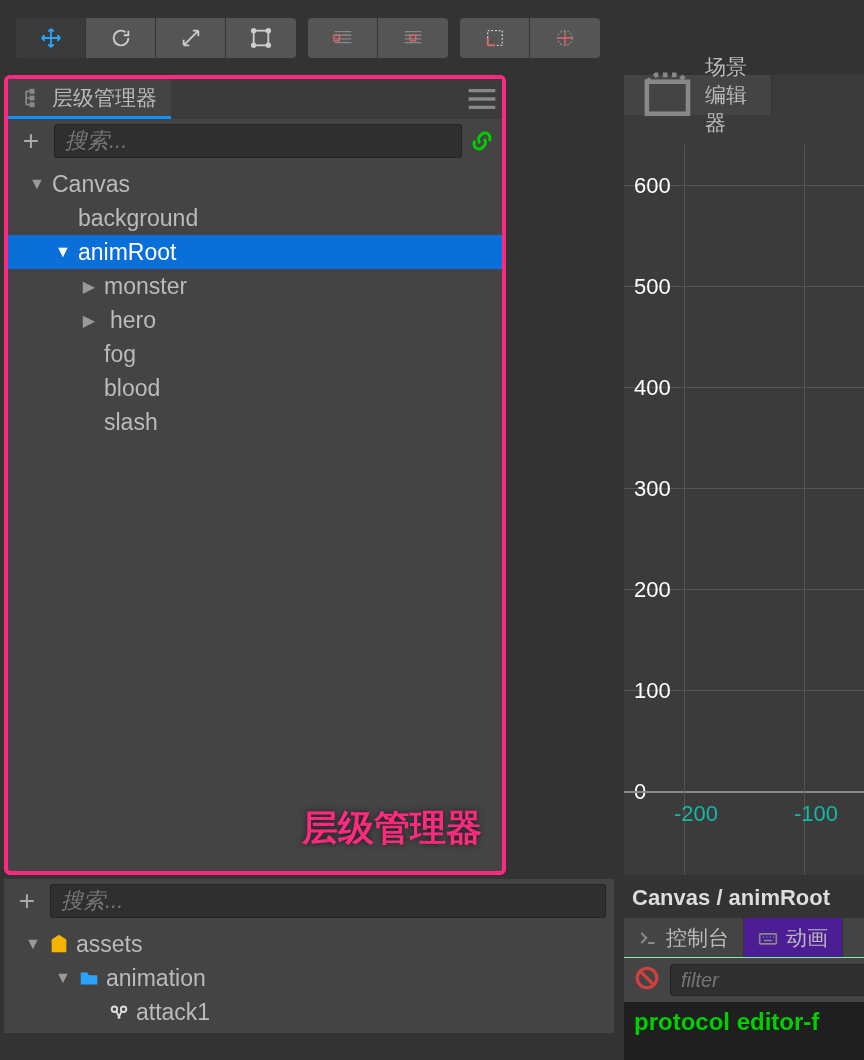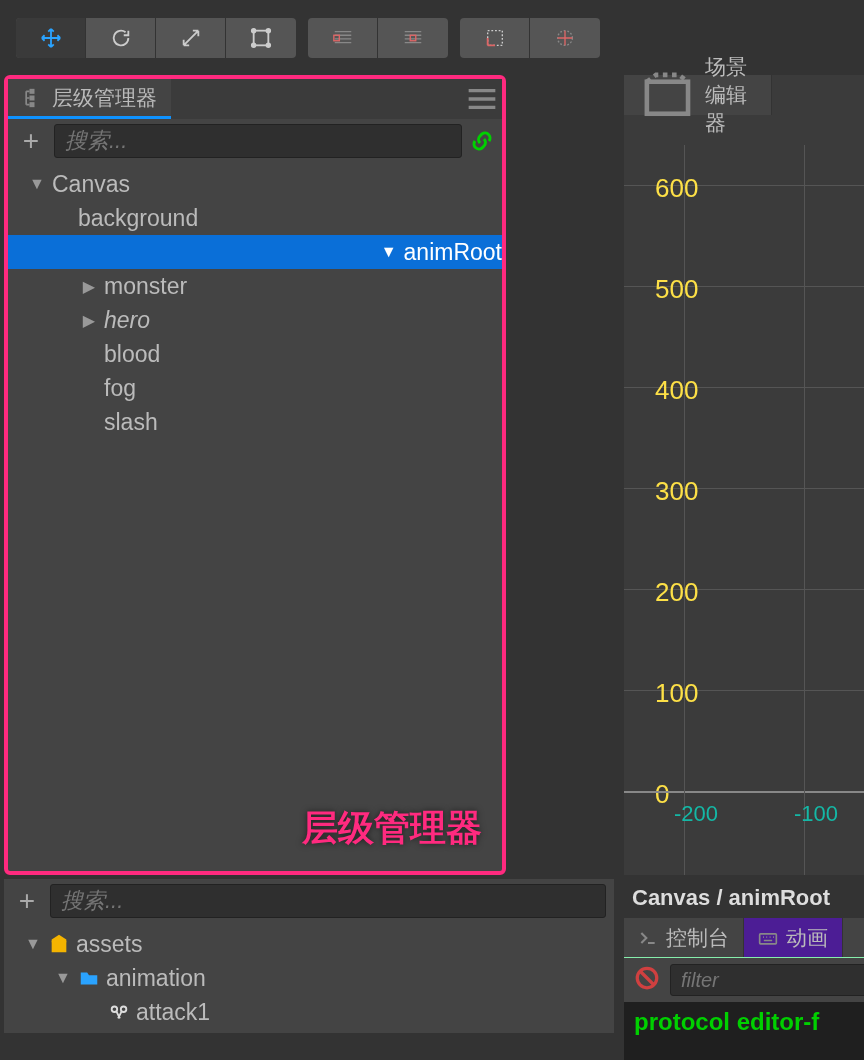--- a/index.html
+++ b/index.html
@@ -40,21 +40,21 @@
   .assets-panel .panel-tabbar { background: #3b3b3b; }
   .assets-panel .panel-tab { border-bottom: none; }
 
   
   .scene-panel { position: absolute; left: 624px; top: 75px; right: 0; height: 800px; background: #3b3b3b; }
   .scene-tabbar { height: 40px; background: #3b3b3b; display: flex; align-items: stretch; }
   .scene-tab { background: #444; display: flex; align-items: center; padding: 0 16px; gap: 10px; color: #bbb; border-right: 1px solid #333; }
   .scene-viewport { position: absolute; left: 0; top: 70px; right: 0; bottom: 0; background: #3b3b3b; }
   .grid-line-h { position: absolute; left: 0; right: 0; height: 1px; background: #555; }
   .grid-line-v { position: absolute; top: 0; bottom: 0; width: 1px; background: #555; }
-  .ruler-label-y { position: absolute; left: 10px; color: #fde047; font-size: 26px; margin-left: 21px; }
+  .ruler-label-y { position: absolute; left: 10px; color: #ffffff; font-size: 22px; }
   .ruler-label-x { position: absolute; color: #14b8a6; font-size: 22px; }
   .axis-line-x { position: absolute; left:0; right:0; height:2px; background:#888; }
 
   .breadcrumb-bar { position: absolute; left: 624px; top: 878px; right: 0; height: 40px; background: #333; color: #ddd; font-size: 22px; font-weight: 600; display: flex; align-items: center; padding-left: 8px; }
 
   .console-panel { position: absolute; left: 624px; top: 918px; right: 0; bottom: 0; background: #444; }
   .console-tabs { height: 40px; display: flex; border-bottom: 1px solid #86efac; }
   .console-tab { display: flex; align-items: center; gap: 8px; padding: 0 14px; color: #bbb; background: #444; border-right: 1px solid #333; }
   .console-tab.inactive { background: #4c1d95; }
   .console-toolbar { height: 44px; display: flex; align-items: center; padding: 0 10px; gap: 10px; }
@@ -150,39 +150,39 @@
   </div>
   <div class="tree" id="hierarchy-tree">
       <div class="tree-row" style="padding-left: 20px;">
         <span class="arrow down"></span>
         <span style="margin-left: 6px;">Canvas</span>
       </div>
       <div class="tree-row" style="padding-left: 46px;">
         <span class="arrow none"></span>
         <span style="margin-left: 6px;">background</span>
       </div>
-      <div class="tree-row selected" style="padding-left: 46px; justify-content: flex-end;">
+      <div class="tree-row selected" style="padding-left: 46px;">
         <span class="arrow down"></span>
         <span style="margin-left: 6px;">animRoot</span>
       </div>
       <div class="tree-row" style="padding-left: 72px;">
         <span class="arrow right"></span>
         <span style="margin-left: 6px;">monster</span>
       </div>
       <div class="tree-row" style="padding-left: 72px;">
         <span class="arrow right"></span>
-        <span style="margin-left: 6px; font-style: italic;">hero</span>
+        <span style="margin-left: 12px;">hero</span>
+      </div>
+      <div class="tree-row" style="padding-left: 72px;">
+        <span class="arrow none"></span>
+        <span style="margin-left: 6px;">fog</span>
       </div>
       <div class="tree-row" style="padding-left: 72px;">
         <span class="arrow none"></span>
         <span style="margin-left: 6px;">blood</span>
-      </div>
-      <div class="tree-row" style="padding-left: 72px;">
-        <span class="arrow none"></span>
-        <span style="margin-left: 6px;">fog</span>
       </div>
       <div class="tree-row" style="padding-left: 72px;">
         <span class="arrow none"></span>
         <span style="margin-left: 6px;">slash</span>
       </div>
     </div>
   <div class="callout">层级管理器</div>
 </div>
 
 <div class="assets-panel">

